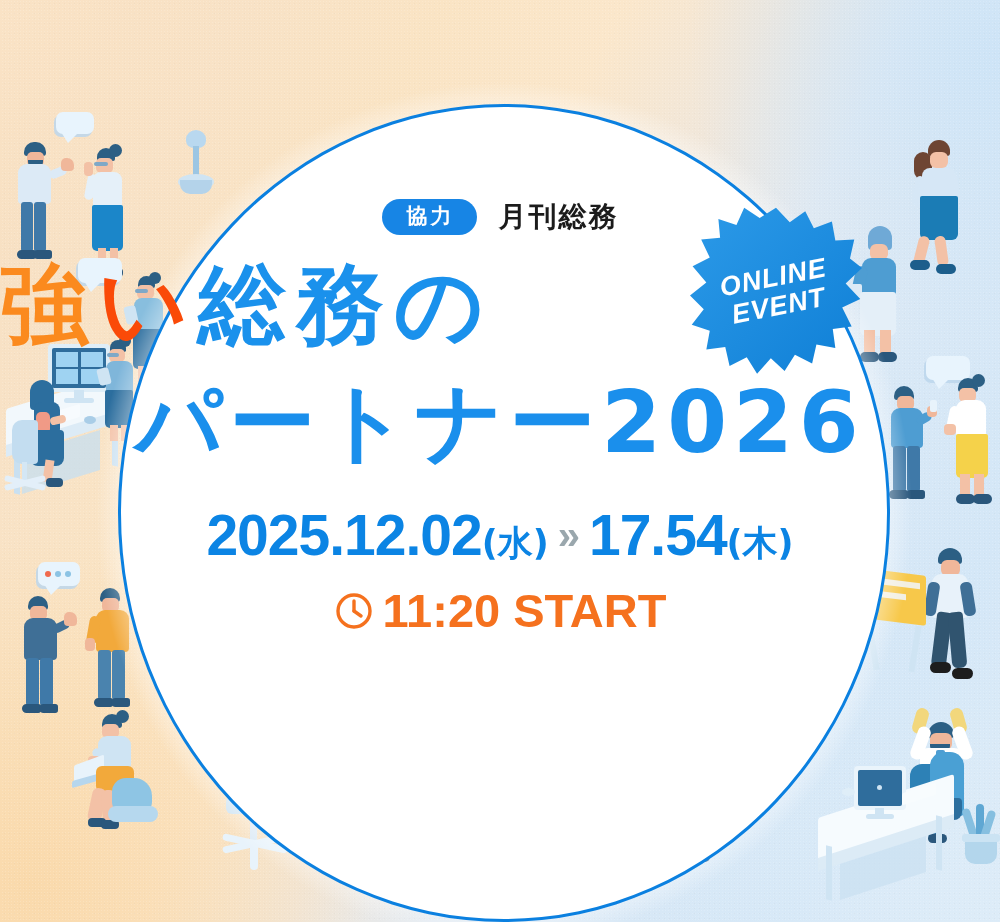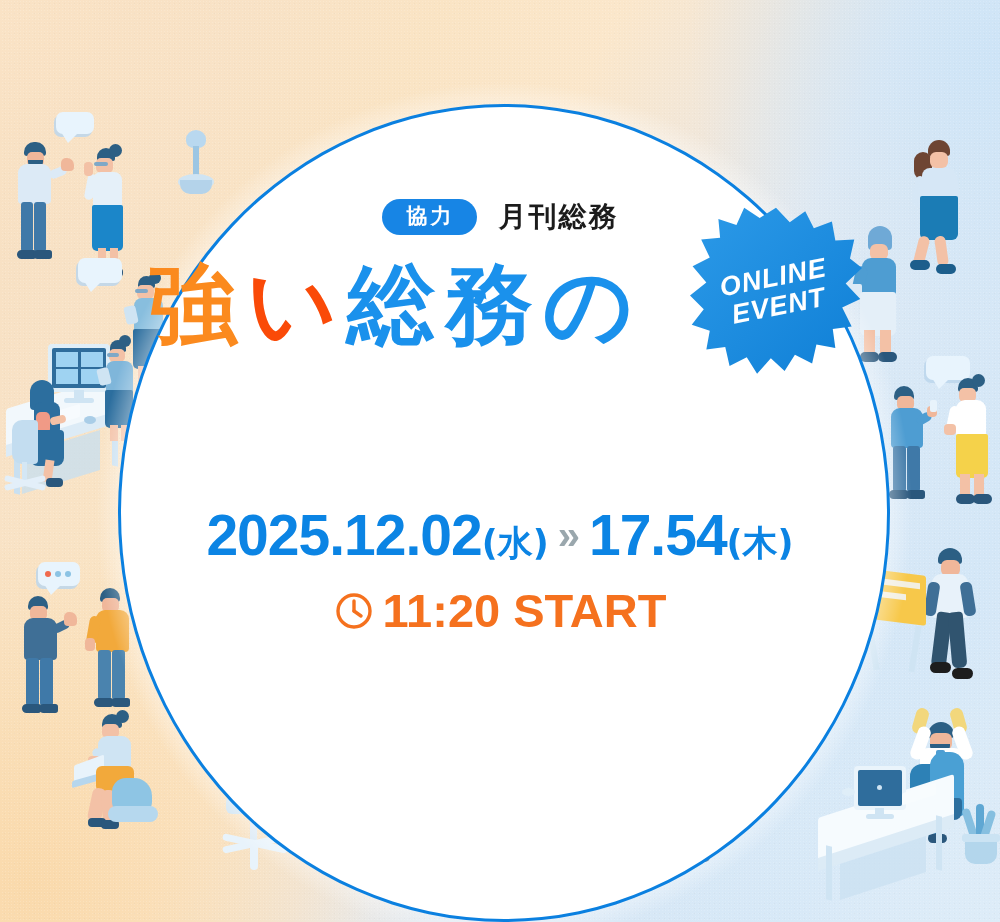--- a/index.html
+++ b/index.html
@@ -134,21 +134,21 @@
     font-size: 28px;
     letter-spacing: 2px;
     font-weight: 700;
     font-family: "DejaVu Serif", serif;
   }
 
   .title1 {
     position: absolute;
     left: 0; top: 256px;
     width: 792px;
-    text-align: center;
+    text-align: left;
     font-size: 88px;
     font-weight: 700;
     letter-spacing: 10px;
     line-height: 1.12;
     white-space: nowrap;
     font-family: "DejaVu Sans", sans-serif;
   }
   .t-or1 { color: #fb8a1e; }
   .t-or2 { color: #fa4a08; }
   .t-bl  { color: #1a91ec; }
@@ -556,20 +556,21 @@
 
     <div class="coop-row">
       <span class="coop-badge">協力</span>
       <span class="coop-name">月刊総務</span>
     </div>
 
     <div class="title1">
       <span class="t-or1">強</span><span class="t-or2">い</span><span class="t-bl">総務の</span>
     </div>
 
+    <div class="title2">パートナー2026</div>
 
     <div class="dateline">
       <span class="big">2025.12.02</span><span class="dow">(水)</span><span class="arrow">»</span><span class="big">17.54</span><span class="dow">(木)</span>
     </div>
 
     <div class="startline">
       <svg class="clock-ic" width="40" height="40" viewBox="0 0 40 40">
         <circle cx="20" cy="20" r="16" fill="none" stroke="#f5711e" stroke-width="3.4"></circle>
         <line x1="20" y1="20" x2="20" y2="10" stroke="#f5711e" stroke-width="3.4" stroke-linecap="round"></line>
         <line x1="20" y1="20" x2="27" y2="25" stroke="#f5711e" stroke-width="3.4" stroke-linecap="round"></line>

